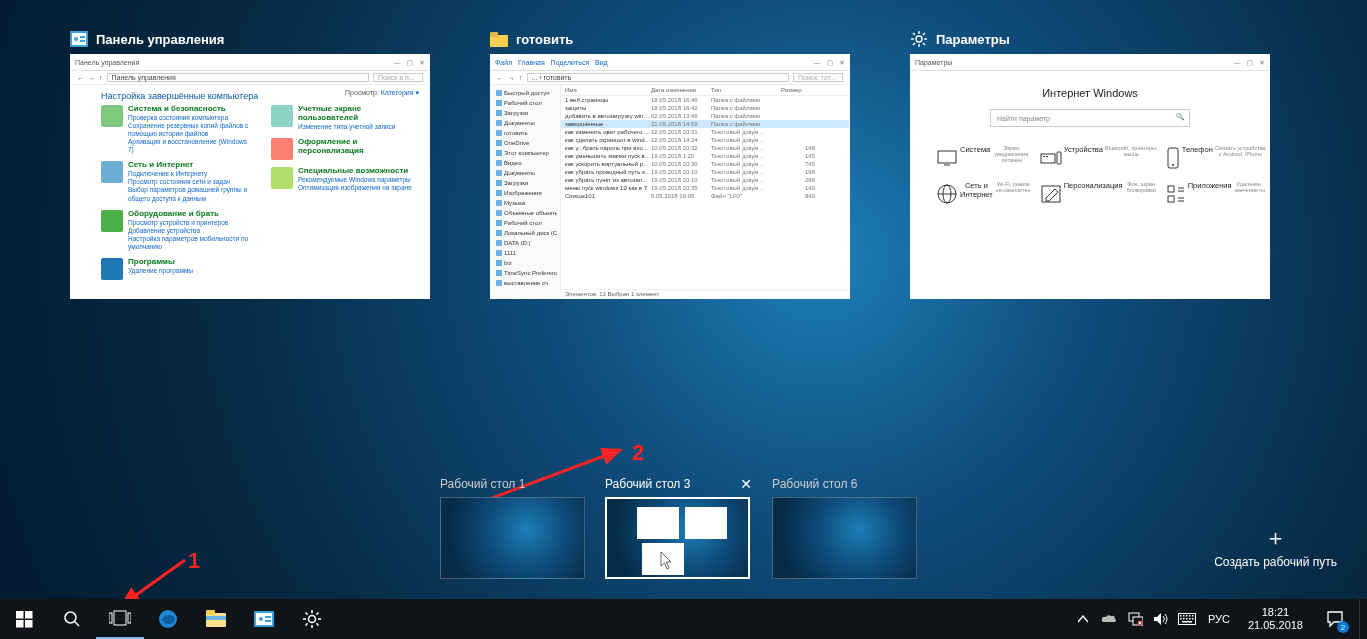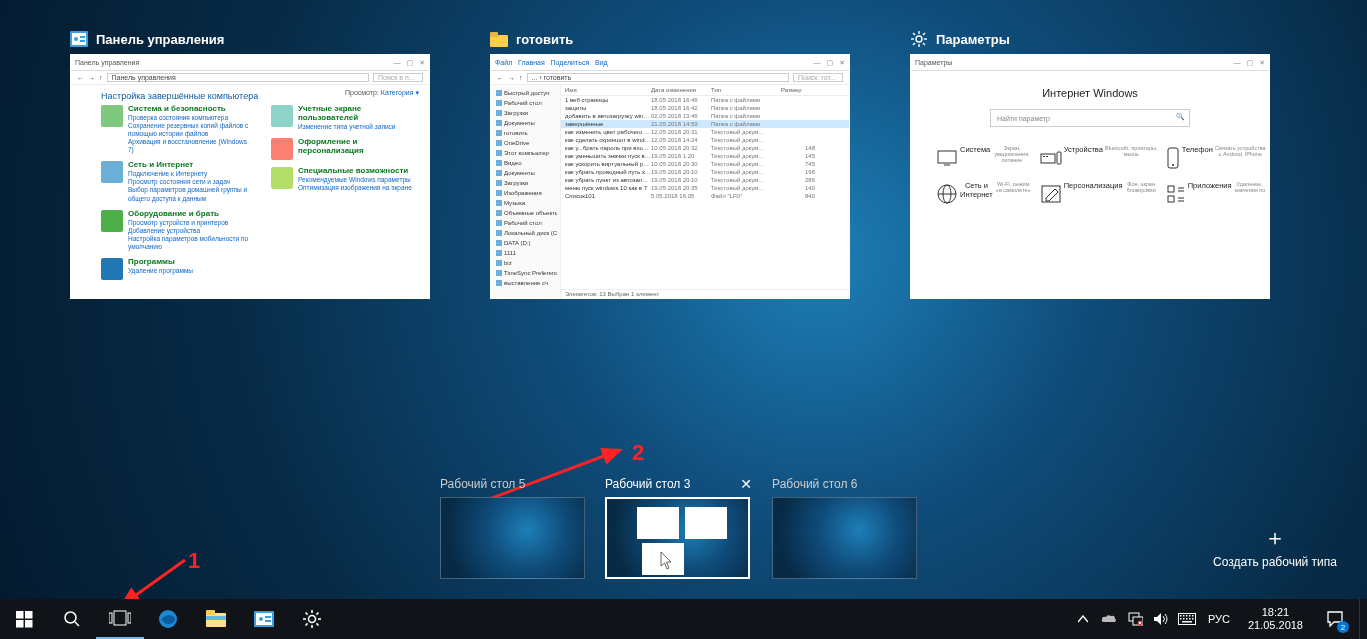--- a/index.html
+++ b/index.html
@@ -484,21 +484,21 @@
         <path d="M0,0 L7,3 L0,6 Z" fill="#ff2222"></path>
       </marker>
     </defs>
   <line x1="75" y1="5" x2="12" y2="50" stroke="#ff2222" stroke-width="3" marker-end="url(#ah1)"></line>
 </svg>
 <div class="annot annot-num" style="left:188px; top:548px;">1</div>
 
 <div class="vd-strip" id="vd-strip">
     <div class="vd-item">
     <div class="vd-label-row">
-      <span class="vd-label">Рабочий стол 5</span>
+      <span class="vd-label">Рабочий стол 1</span>
 
     </div>
     <div class="vd-thumb"></div>
     </div>
     <div class="vd-item active">
     <div class="vd-label-row">
       <span class="vd-label">Рабочий стол 3</span>
       <span class="vd-close">✕</span>
     </div>
     <div class="vd-thumb">
@@ -511,21 +511,21 @@
     <div class="vd-label-row">
       <span class="vd-label">Рабочий стол 6</span>
 
     </div>
     <div class="vd-thumb"></div>
     </div>
   </div>
 
 <div class="vd-new">
   <div class="plus">＋</div>
-  <div>Создать рабочий типа</div>
+  <div>Создать рабочий путь</div>
 </div>
 
 <svg class="cursor-ptr" style="left:660px; top:552px;" viewBox="0 0 12 18">
   <path d="M0,0 L0,14 L3.5,11 L6,17 L8,16 L5.5,10 L10,10 Z" fill="#fff" stroke="#000" stroke-width="0.6"></path>
 </svg>
 
 <div class="taskbar">
   <div class="tb-btn">
     <svg width="17" height="17" viewBox="0 0 17 17">
         <g fill="#fff">

